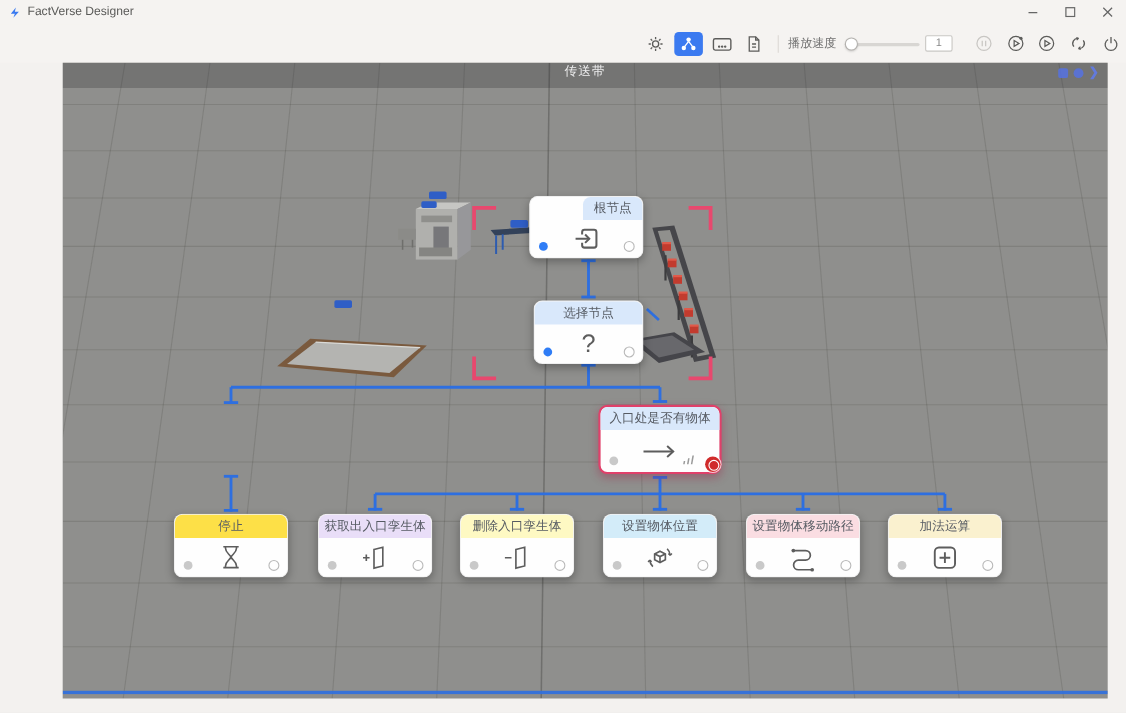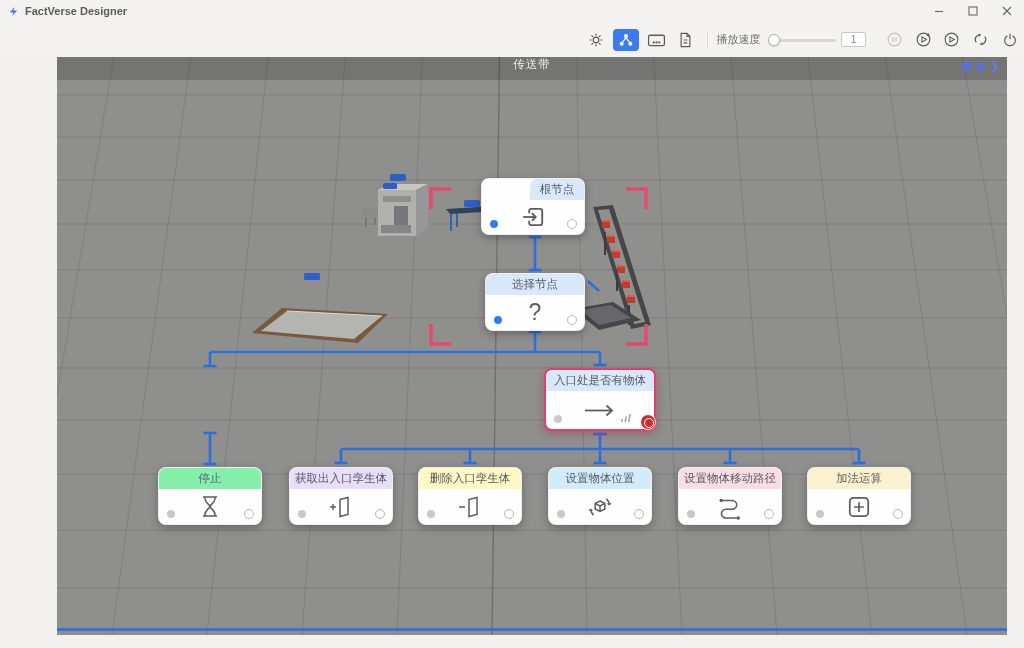--- a/index.html
+++ b/index.html
@@ -2,21 +2,21 @@
 <html><head>
 <meta charset="utf-8">
 <style>
   * { margin:0; padding:0; box-sizing:border-box; }
   html,body { width:1024px; height:648px; overflow:hidden;
     font-family:"Liberation Sans", sans-serif; background:#f2f0ee; }
   #stage { position:relative; width:1024px; height:648px; background:#f3f1ef; }
 
   
   .titlebar { position:absolute; left:0; top:0; width:1024px; height:22px;
-    background:#f5f3f1; display:flex; align-items:center;font-weight:bold; }
+    background:#f5f3f1; display:flex; align-items:center; }
   .app-title { font-size:11px; color:#5a5a58; margin-left:6px; }
   .logo { margin-left:8px; display:flex; align-items:center; }
   .win-controls { position:absolute; right:0; top:0; height:22px; display:flex; }
   .win-btn { width:34px; height:22px; display:flex; align-items:center; justify-content:center; color:#666; }
   .win-btn svg { display:block; }
 
   
   .toolbar { position:absolute; left:0; top:22px; width:1024px; height:35px;
     background:#f5f3f1; display:flex; align-items:center; }
   .tb-icon { width:24px; height:22px; display:flex; align-items:center; justify-content:center; margin:0 3px; border-radius:4px; }
@@ -337,21 +337,21 @@
             <path d="M3.5 10 V7"></path>
             <path d="M7 10 V4.5"></path>
             <path d="M10.5 10 V2"></path>
           </g>
       </svg>
       <span class="breakpoint"></span>
     </div>
   </div>
 
   <div class="node" style="left:158px;top:467px;width:104px;height:58px">
-    <div class="node-header" style="background-color: #86efac;">停止</div>
+    <div class="node-header" style="background-color: #fde047;">停止</div>
     <div class="node-body">
       <svg class="node-icon" width="24" height="25" viewBox="0 0 24 24" fill="none" stroke="#5d5d5d" stroke-width="1.5">
         <path d="M5 2.5 H19 M5 21.5 H19"></path>
         <path d="M7 2.5 v1.5 c0 4 4 5.5 5 8 c1 -2.5 5 -4 5 -8 V2.5"></path>
         <path d="M7 21.5 v-1.5 c0 -4 4 -5.5 5 -8 c1 2.5 5 4 5 8 v1.5"></path>
       </svg>
       <span class="dot" style="background-color: rgb(201, 201, 201);"></span>
       <span class="ring"></span>
     </div>
   </div>

